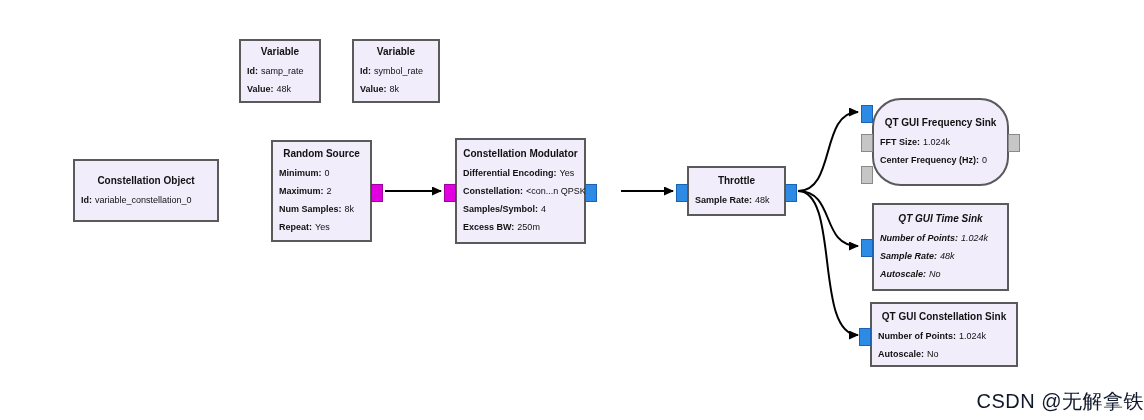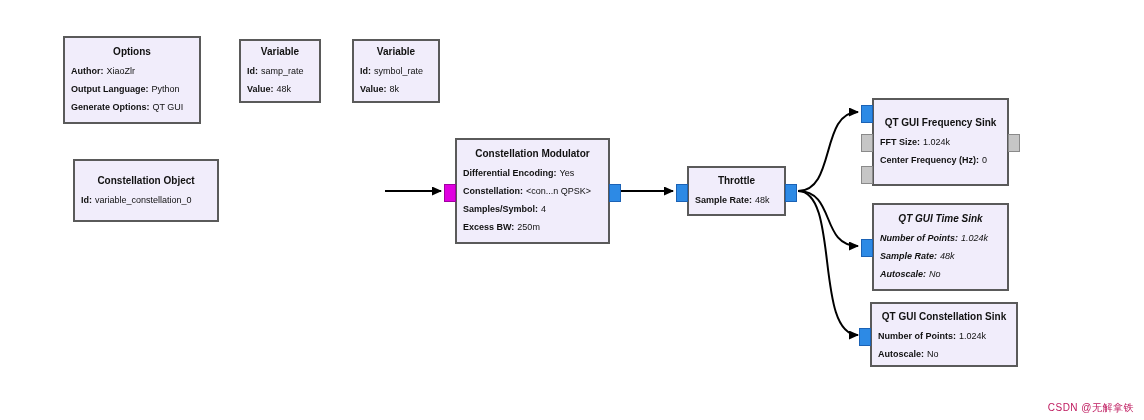--- a/index.html
+++ b/index.html
@@ -22,21 +22,21 @@
   .pl{font-weight:bold;margin-right:3px;}
   .port{
     position:absolute;width:12px;height:18px;box-sizing:border-box;
   }
   .port.pleft{left:-13px;}
   .port.pright{right:-13px;}
   .port.complex{background:#2d8ae5;border:1px solid #1b62b5;}
   .port.byte{background:#e000e0;border:1px solid #a000a0;}
   .port.disabled{background:#c6c6c6;border:1px solid #8a8a8a;}
   #watermark{
-    position:absolute;right:10px;bottom:5px;color:#be185d;font-size:10px;
+    position:absolute;right:0;bottom:5px;color:#0f172a;font-size:20px;
     letter-spacing:0.5px;
   }
 </style>
 </head>
 <body>
 
 <div id="canvas">
 
   <svg id="wires">
     <defs>
@@ -44,63 +44,65 @@
         <path d="M0,0 L10,4.5 L0,9 z" fill="#000"></path>
       </marker>
     </defs>
     <path class="wire" d="M 385 191 L 441 191" marker-end="url(#arrow)"></path>
     <path class="wire" d="M 621 191 L 673 191" marker-end="url(#arrow)"></path>
     <path class="wire" d="M 798 191 C 836 191 820 112 858 112" marker-end="url(#arrow)"></path>
     <path class="wire" d="M 798 191 C 836 191 820 246 858 246" marker-end="url(#arrow)"></path>
     <path class="wire" d="M 798 191 C 840 191 814 335 858 335" marker-end="url(#arrow)"></path>
   </svg>
 
-  <div class="block" style="left:63px;top:36px;width:138px;height:88px;">
-    <div class="btitle">Options</div>
-    <div class="bparam"><span class="pl">Author:</span><span class="pv">XiaoZlr</span></div>
-    <div class="bparam"><span class="pl">Output Language:</span><span class="pv">Python</span></div>
-    <div class="bparam"><span class="pl">Generate Options:</span><span class="pv">QT GUI</span></div>
-  </div>
 
   <div class="block" style="left:239px;top:39px;width:82px;height:64px;">
     <div class="btitle">Variable</div>
     <div class="bparam"><span class="pl">Id:</span><span class="pv">samp_rate</span></div>
     <div class="bparam"><span class="pl">Value:</span><span class="pv">48k</span></div>
   </div>
 
   <div class="block" style="left:352px;top:39px;width:88px;height:64px;">
     <div class="btitle">Variable</div>
     <div class="bparam"><span class="pl">Id:</span><span class="pv">symbol_rate</span></div>
     <div class="bparam"><span class="pl">Value:</span><span class="pv">8k</span></div>
   </div>
 
   <div class="block" style="left:73px;top:159px;width:146px;height:63px;">
     <div class="btitle">Constellation Object</div>
     <div class="bparam"><span class="pl">Id:</span><span class="pv">variable_constellation_0</span></div>
   </div>
 
+  <div class="block" style="left:271px;top:140px;width:101px;height:102px;">
+    <div class="btitle">Random Source</div>
+    <div class="bparam"><span class="pl">Minimum:</span><span class="pv">0</span></div>
+    <div class="bparam"><span class="pl">Maximum:</span><span class="pv">2</span></div>
+    <div class="bparam"><span class="pl">Num Samples:</span><span class="pv">8k</span></div>
+    <div class="bparam"><span class="pl">Repeat:</span><span class="pv">Yes</span></div>
+    <span class="port pright byte" style="top:42px;"></span>
+  </div>
 
-  <div class="block" style="left:455px;top:138px;width:155px;height:106px;">
+  <div class="block" style="left:455px;top:138px;width:131px;height:106px;">
     <div class="btitle">Constellation Modulator</div>
     <div class="bparam"><span class="pl">Differential Encoding:</span><span class="pv">Yes</span></div>
     <div class="bparam"><span class="pl">Constellation:</span><span class="pv">&lt;con...n QPSK&gt;</span></div>
     <div class="bparam"><span class="pl">Samples/Symbol:</span><span class="pv">4</span></div>
     <div class="bparam"><span class="pl">Excess BW:</span><span class="pv">250m</span></div>
     <span class="port pleft byte" style="top:44px;"></span>
     <span class="port pright complex" style="top:44px;"></span>
   </div>
 
   <div class="block" style="left:687px;top:166px;width:99px;height:50px;">
     <div class="btitle">Throttle</div>
     <div class="bparam"><span class="pl">Sample Rate:</span><span class="pv">48k</span></div>
     <span class="port pleft complex" style="top:16px;"></span>
     <span class="port pright complex" style="top:16px;"></span>
   </div>
 
-  <div class="block" style="left:872px;top:98px;width:137px;height:88px;">
+  <div class="block" style="left:872px;top:98px;width:137px;height:88px;border-radius:29px;">
     <div class="btitle">QT GUI Frequency Sink</div>
     <div class="bparam"><span class="pl">FFT Size:</span><span class="pv">1.024k</span></div>
     <div class="bparam"><span class="pl">Center Frequency (Hz):</span><span class="pv">0</span></div>
     <span class="port pleft complex" style="top:5px;"></span>
     <span class="port pleft disabled" style="top:34px;"></span>
     <span class="port pleft disabled" style="top:66px;"></span>
     <span class="port pright disabled" style="top:34px;"></span>
   </div>
 
   <div class="block" style="left:872px;top:203px;width:137px;height:88px;font-style:italic;">

